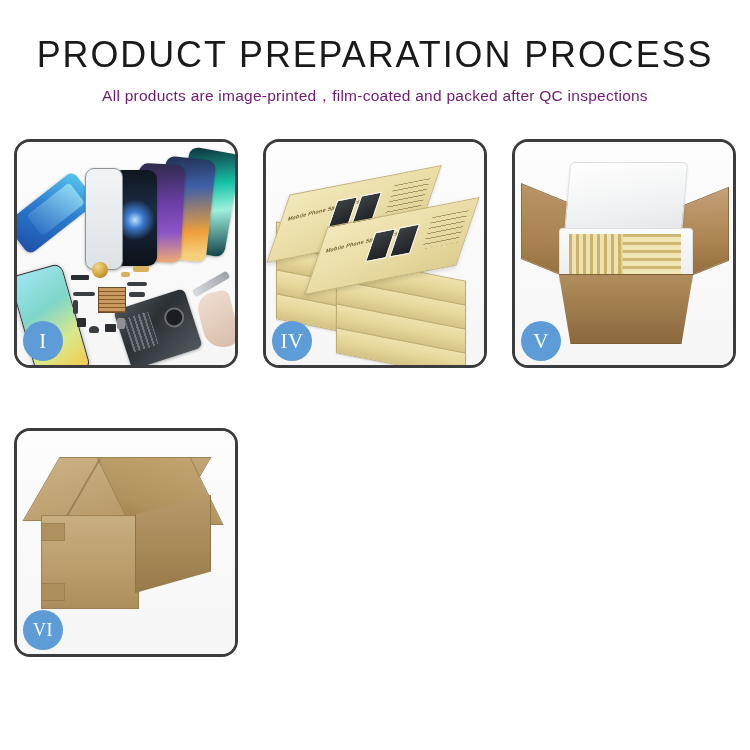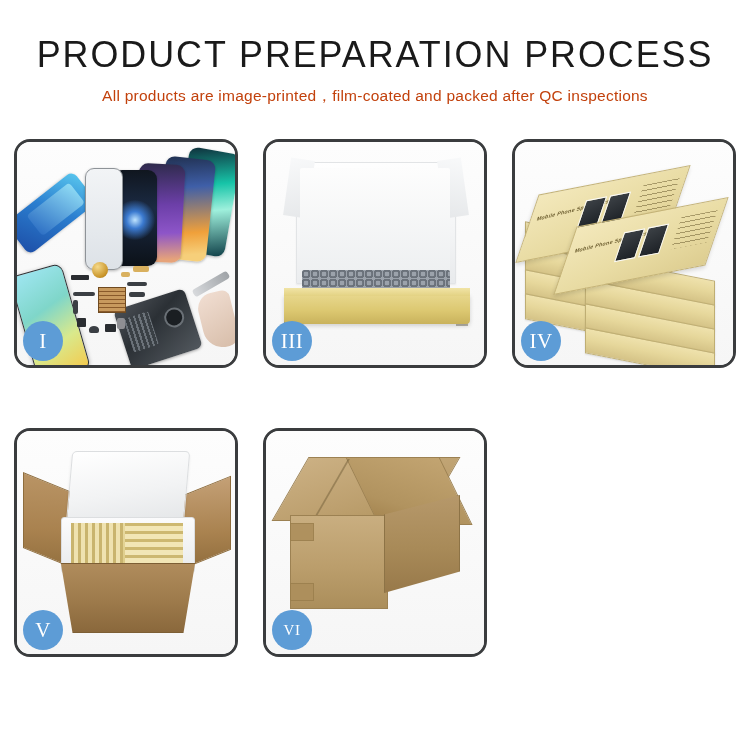--- a/index.html
+++ b/index.html
@@ -28,21 +28,21 @@
     letter-spacing: 2.0px;
     line-height: 42px;
     color: #1a1a1a;
     transform: scaleX(0.97);
     white-space: nowrap;
   }
   .page-subtitle {
     font-size: 15.5px;
     font-weight: 400;
     letter-spacing: 0.25px;
-    color: #c2410c;
+    color: #701a75;
     margin-top: 10px;
     white-space: nowrap;
   }
 
   
   .grid {
     position: absolute;
     left: 14px;
     top: 139px;
     width: 722px;
@@ -74,21 +74,21 @@
     border-radius: 50%;
     background: #5d9cd6;
     color: #ffffff;
     font-family: "Liberation Serif", serif;
     font-size: 21px;
     line-height: 40px;
     text-align: center;
     z-index: 40;
     letter-spacing: 0.5px;
   }
-  .badge.wide { font-size: 15px; }
+  .badge.wide { font-size: 18px; }
 
   
   .p1-phone {
     position: absolute;
     border-radius: 9px;
     box-shadow: 0 1px 3px rgba(0,0,0,.28);
   }
   .p1-flex {
     left: 14px; top: 28px; width: 40px; height: 86px;
     background: linear-gradient(150deg,#59c7ee 0%, #2b7fd0 45%, #1d4fa8 100%);
@@ -418,31 +418,20 @@
       <div class="p1-gold" style="left:116px;top:124px;width:16px;height:6px;"></div>
       <div class="p1-gold" style="left:104px;top:130px;width:9px;height:5px;"></div>
       <div class="p1-gold" style="left:100px;top:176px;width:8px;height:11px;background:#8f8f93;"></div>
       <div class="p1-tool"></div>
       <div class="p1-hand"></div>
     </div>
     <div class="badge">I</div>
   </div>
 
 
-  <div class="panel">
-    <div class="panel-stage">
-      <div class="p3-lid"></div>
-      <div class="p3-foam"></div>
-      <div class="p3-bubbles"></div>
-      <div class="p3-tray-left"></div>
-      <div class="p3-tray-right"></div>
-      <div class="p3-tray"></div>
-    </div>
-    <div class="badge">III</div>
-  </div>
 
   <div class="panel">
     <div class="panel-stage p4">
       <div class="p4-stack">
 
         <div class="p4-box" style="left:2px; top:70px;  transform: skewY(11deg);"></div>
         <div class="p4-box" style="left:2px; top:94px;  transform: skewY(11deg);"></div>
         <div class="p4-box" style="left:2px; top:118px; transform: skewY(11deg);"></div>
         <div class="p4-box" style="left:2px; top:142px; transform: skewY(11deg);"></div>
 

